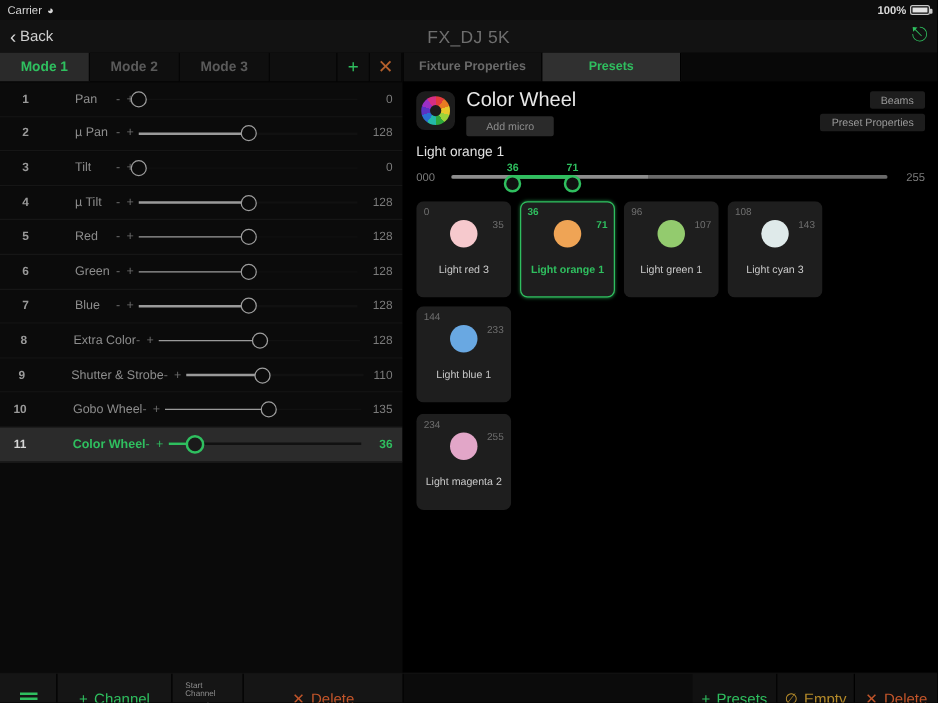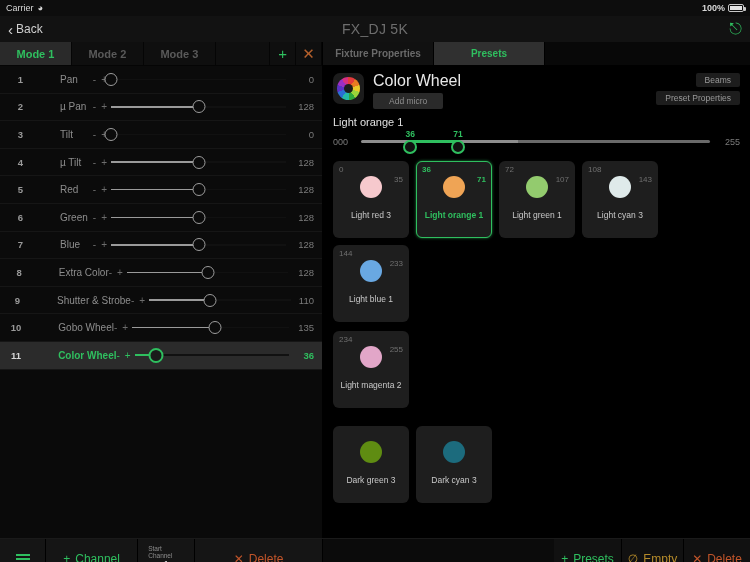--- a/index.html
+++ b/index.html
@@ -410,21 +410,21 @@
             <span class="swatch" style="background: rgb(246, 201, 205);"></span>
             <span class="c-name">Light red 3</span>
           </div>
           <div class="card sel">
             <span class="c-lo">36</span>
             <span class="c-hi">71</span>
             <span class="swatch" style="background: rgb(239, 164, 85);"></span>
             <span class="c-name">Light orange 1</span>
           </div>
           <div class="card">
-            <span class="c-lo">72</span>
+            <span class="c-lo">96</span>
             <span class="c-hi">107</span>
             <span class="swatch" style="background: rgb(147, 203, 110);"></span>
             <span class="c-name">Light green 1</span>
           </div>
           <div class="card">
             <span class="c-lo">108</span>
             <span class="c-hi">143</span>
             <span class="swatch" style="background: rgb(223, 234, 234);"></span>
             <span class="c-name">Light cyan 3</span>
           </div>
@@ -434,34 +434,20 @@
             <span class="swatch" style="background: rgb(105, 168, 226);"></span>
             <span class="c-name">Light blue 1</span>
           </div>
         </div>
         <div class="grid" style="margin-top: 3px;">
           <div class="card">
             <span class="c-lo">234</span>
             <span class="c-hi">255</span>
             <span class="swatch" style="background: rgb(226, 166, 200);"></span>
             <span class="c-name">Light magenta 2</span>
-          </div>
-        </div>
-        <div class="grid" style="margin-top: 12px;">
-          <div class="card dim">
-            <span class="c-lo"></span>
-            <span class="c-hi"></span>
-            <span class="swatch" style="background: rgb(95, 140, 18);"></span>
-            <span class="c-name">Dark green 3</span>
-          </div>
-          <div class="card dim">
-            <span class="c-lo"></span>
-            <span class="c-hi"></span>
-            <span class="swatch" style="background: rgb(28, 107, 125);"></span>
-            <span class="c-name">Dark cyan 3</span>
           </div>
         </div>
       </div>
   </div>
 </div>
 
 <div class="bottom">
   <div class="bl">
     <div class="bcell bmenu">
       <span class="hamb">

